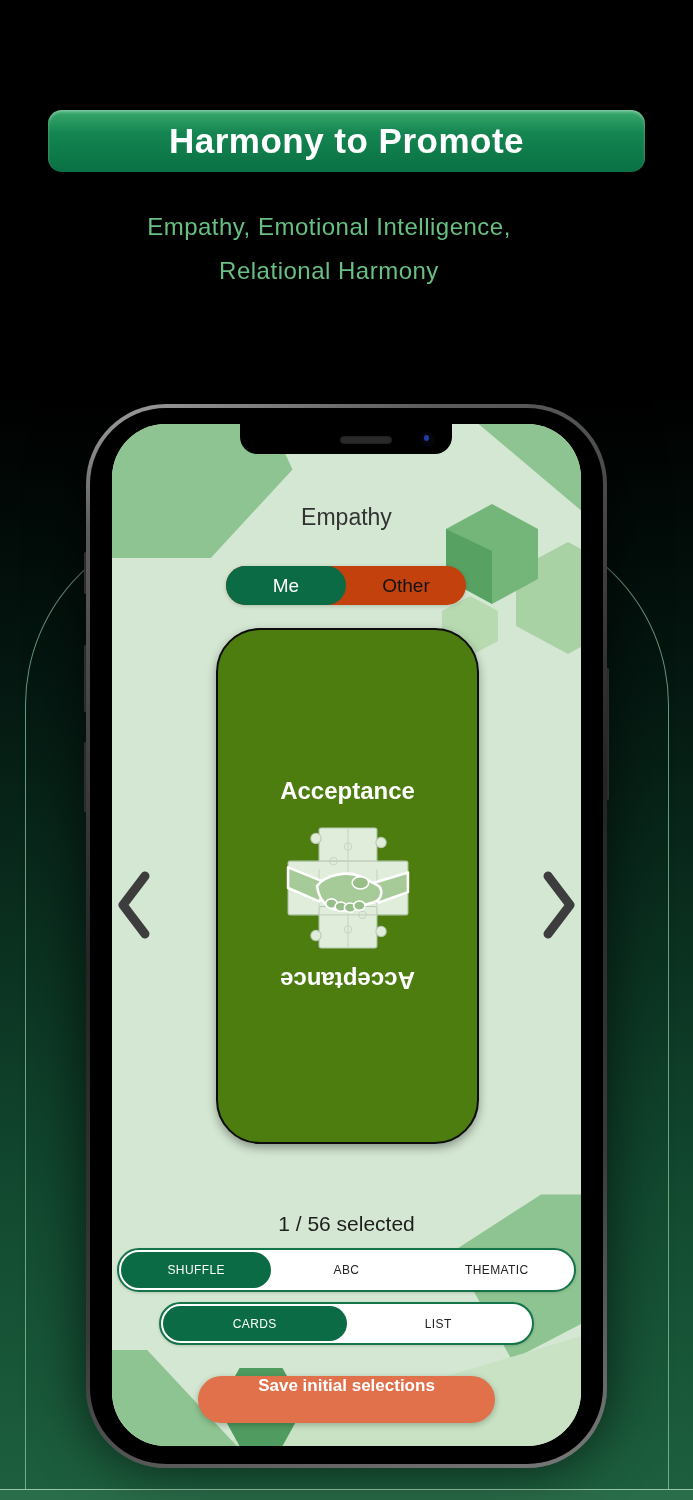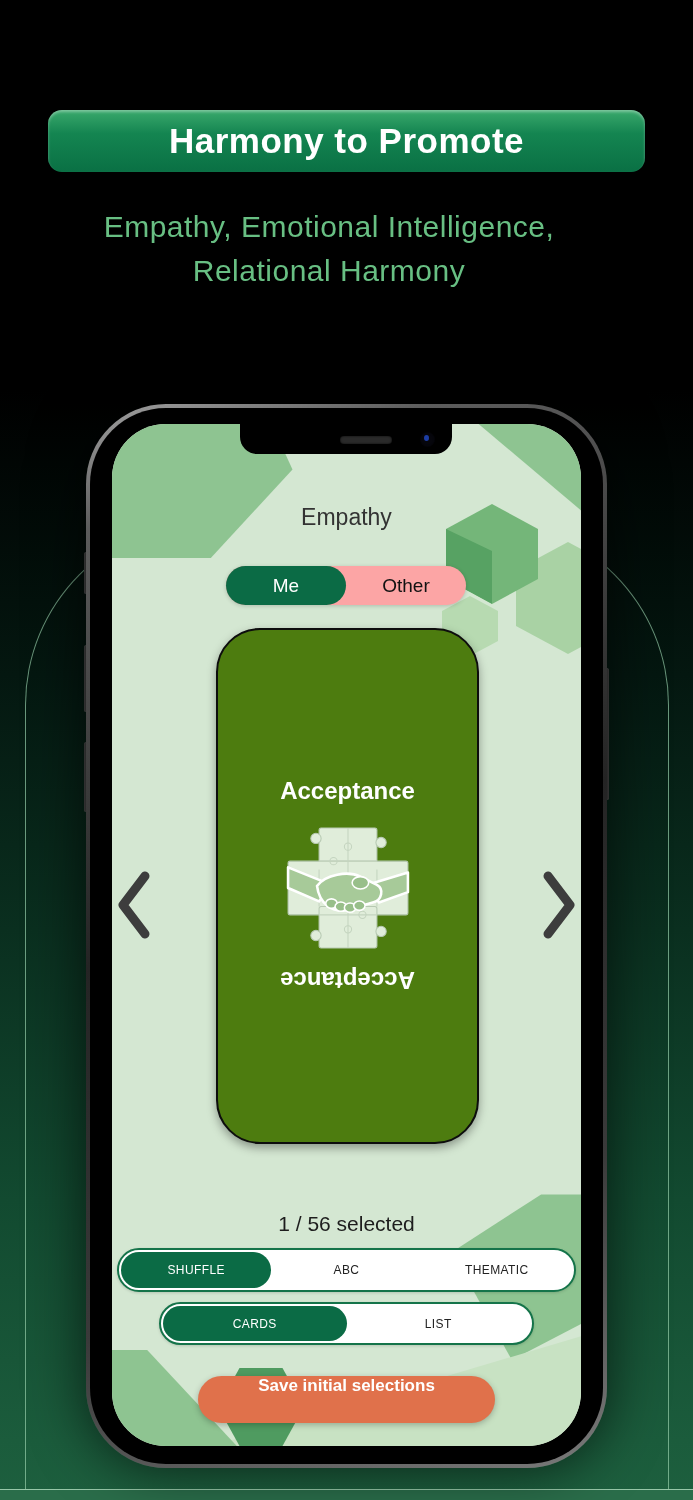--- a/index.html
+++ b/index.html
@@ -11,21 +11,21 @@
   
   .banner{
     position:absolute;left:48px;top:110px;width:597px;height:62px;border-radius:14px;
     background:linear-gradient(180deg,#3aa96c 0%,#148551 38%,#0a7044 100%);
     box-shadow:inset 0 2px 3px rgba(255,255,255,.35), 0 3px 10px rgba(0,0,0,.6);
     display:flex;align-items:center;justify-content:center;
   }
   .banner-title{color:#fff;font-size:35px;font-weight:700;letter-spacing:.5px;}
   .tagline{
     position:absolute;left:0;top:205px;width:658px;text-align:center;
-    color:#68bf83;font-size:30px;line-height:44px;font-weight:400;letter-spacing:.5px;
+    color:#68bf83;font-size:24px;line-height:44px;font-weight:400;letter-spacing:.5px;
   }
   
   .arch{
     position:absolute;left:25px;top:520px;width:642px;height:969px;
     border:1px solid rgba(150,205,170,.7);border-bottom:none;
     border-radius:185px 185px 0 0;
   }
   .footer-strip{
     position:absolute;left:0;top:1489px;width:693px;height:11px;
     background:#2a6d4a;border-top:1px solid rgba(170,215,185,.85);
@@ -71,21 +71,21 @@
   .poly-bottomleft{left:0;top:926px;width:160px;height:96px;background:#8ec491;
     clip-path:polygon(0 0,22% 0,78% 100%,0 100%);}
   .poly-band{left:100px;top:900px;width:369px;height:122px;background:#c8e2c3;
     clip-path:polygon(0 100%,100% 10%,100% 100%);}
   .hex-bottom{left:106px;top:944px;width:86px;height:78px;background:#4f9b60;
     clip-path:polygon(0 50%,25% 0,75% 0,100% 50%,75% 100%,25% 100%);}
   
   .ui{position:absolute;z-index:2;}
   .office-title{left:0;top:80px;width:469px;text-align:center;font-size:23px;color:#333;}
   .subject-toggle{
-    left:114px;top:142px;width:240px;height:39px;border-radius:20px;background:#fca5a5;
+    left:114px;top:142px;width:240px;height:39px;border-radius:20px;background:#c2410c;
     box-shadow:0 1px 4px rgba(0,0,0,.18);display:flex;
   }
   .subject-toggle .opt{flex:1;display:flex;align-items:center;justify-content:center;font-size:19px;color:#111;}
   .subject-toggle .opt.selected{background:#0b6b45;color:#fff;border-radius:20px;}
   .card{
     left:104px;top:204px;width:259px;height:512px;border-radius:44px;
     background:#4d7c0f;border:2px solid #0d0d0d;box-shadow:0 4px 10px rgba(0,0,0,.35);
   }
   .card-title{position:absolute;left:0;top:147px;width:100%;text-align:center;color:#fff;font-size:24px;font-weight:700;}
   .card-art{position:absolute;left:50%;top:196px;transform:translateX(-50%);width:124px;height:124px;}

